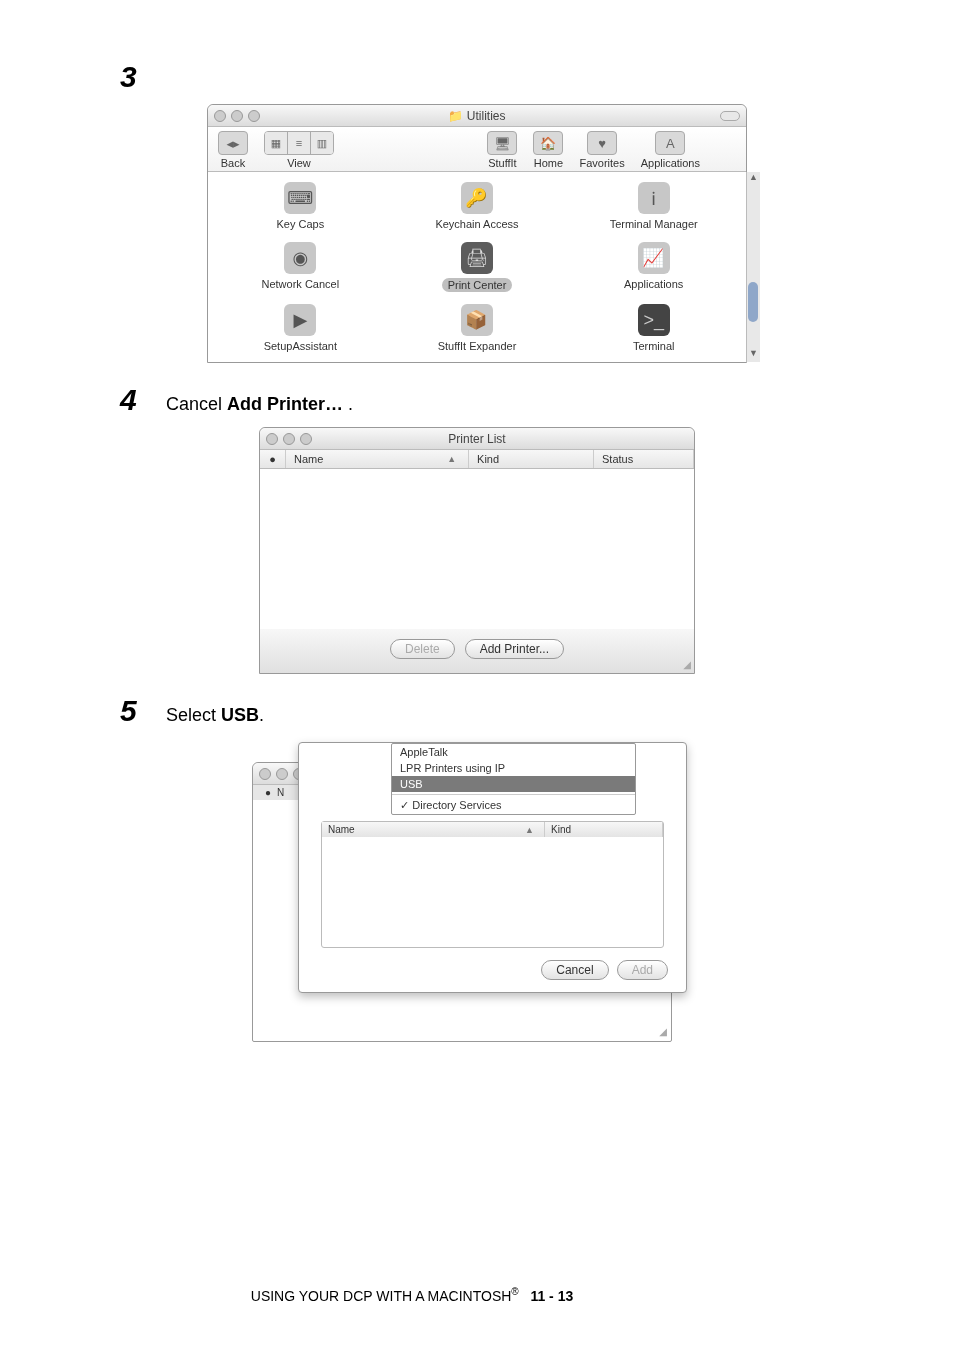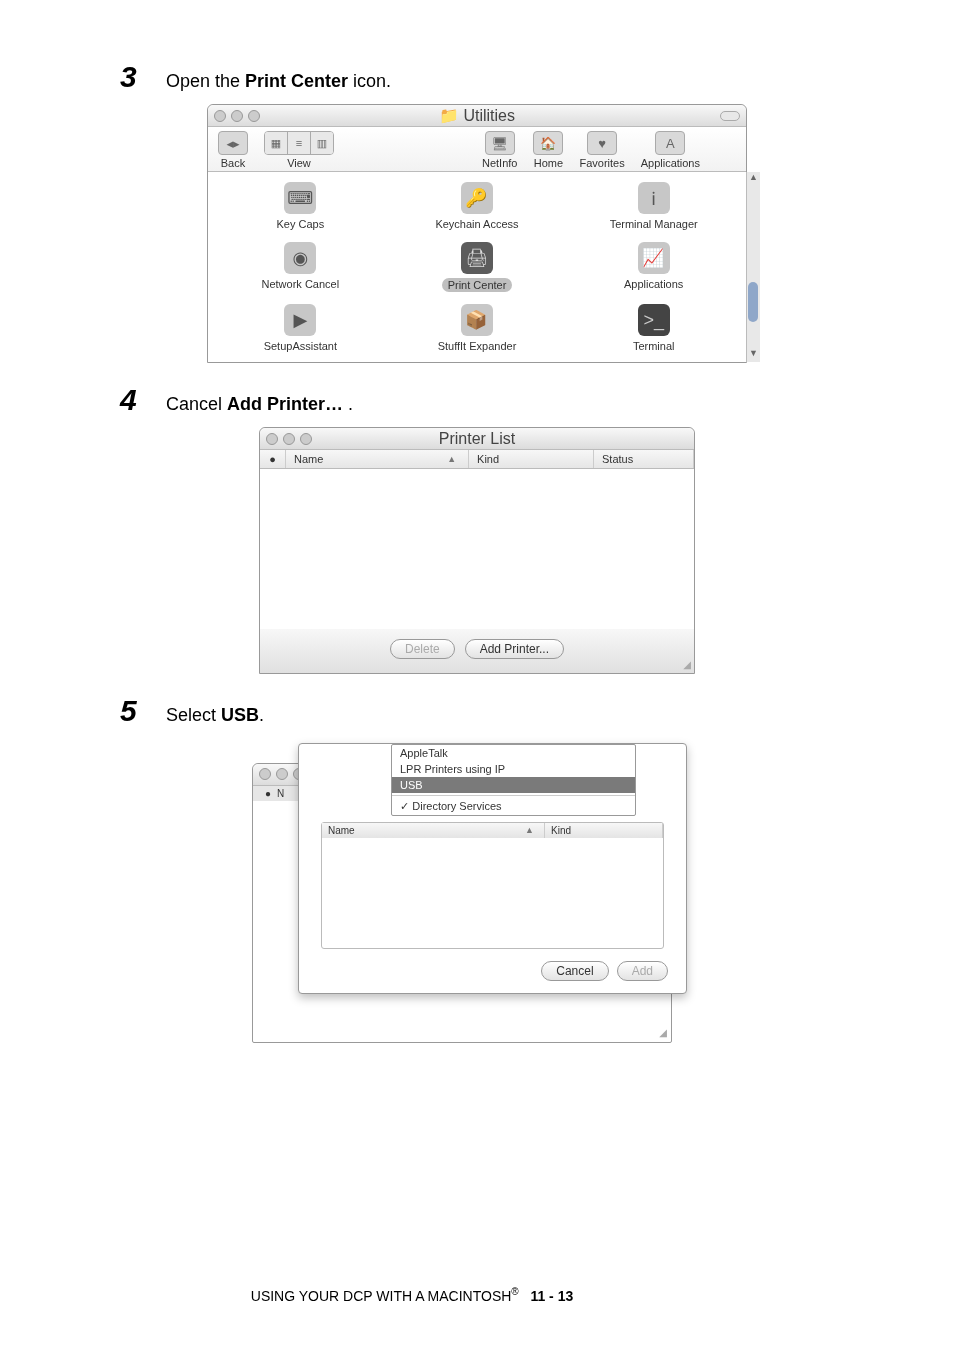--- a/index.html
+++ b/index.html
@@ -44,21 +44,21 @@
     padding: 0 6px;
     position: relative;
   }
   .traffic-lights { display: flex; gap: 5px; }
   .traffic-light {
     width: 12px; height: 12px; border-radius: 50%;
     background: #ccc; border: 1px solid #999;
   }
   .mac-title {
     position: absolute; left: 0; right: 0; text-align: center;
-    font-size: 16px; color: #444;
+    font-size: 12px; color: #444;
   }
   .pill {
     margin-left: auto;
     width: 20px; height: 10px; border-radius: 5px;
     background: #e8e8e8; border: 1px solid #aaa;
   }
 
   
   .win1 { width: 540px; }
   .win1 .toolbar {
@@ -179,23 +179,20 @@
   .page-footer .pn{font-weight:bold;}
 </style>
 </head>
 <body>
 
 <div class="page">
 
   <div class="step">
     <div class="step-row">
       <div class="step-num">3</div>
-      <div class="step-text">
-        <span>Open the </span><b>Print Center</b><span> icon.</span>
-      </div>
     </div>
     <div class="screenshot-wrap">
       <div class="mac-window win1" style="position:relative;">
         <div class="mac-titlebar">
           <div class="traffic-lights">
             <div class="traffic-light"></div>
             <div class="traffic-light"></div>
             <div class="traffic-light"></div>
           </div>
           <div class="mac-title">📁 <span>Utilities</span></div>
@@ -210,21 +207,21 @@
             <div class="view-seg">
                 <span>▦</span>
                 <span>≡</span>
                 <span>▥</span>
               </div>
             <div>View</div>
           </div>
           <div class="spacer"></div>
           <div class="tb-item">
             <div class="tb-icon">🖥</div>
-            <div>NetInfo</div>
+            <div>StuffIt</div>
           </div>
           <div class="tb-item">
             <div class="tb-icon">🏠</div>
             <div>Home</div>
           </div>
           <div class="tb-item">
             <div class="tb-icon">♥</div>
             <div>Favorites</div>
           </div>
           <div class="tb-item">

